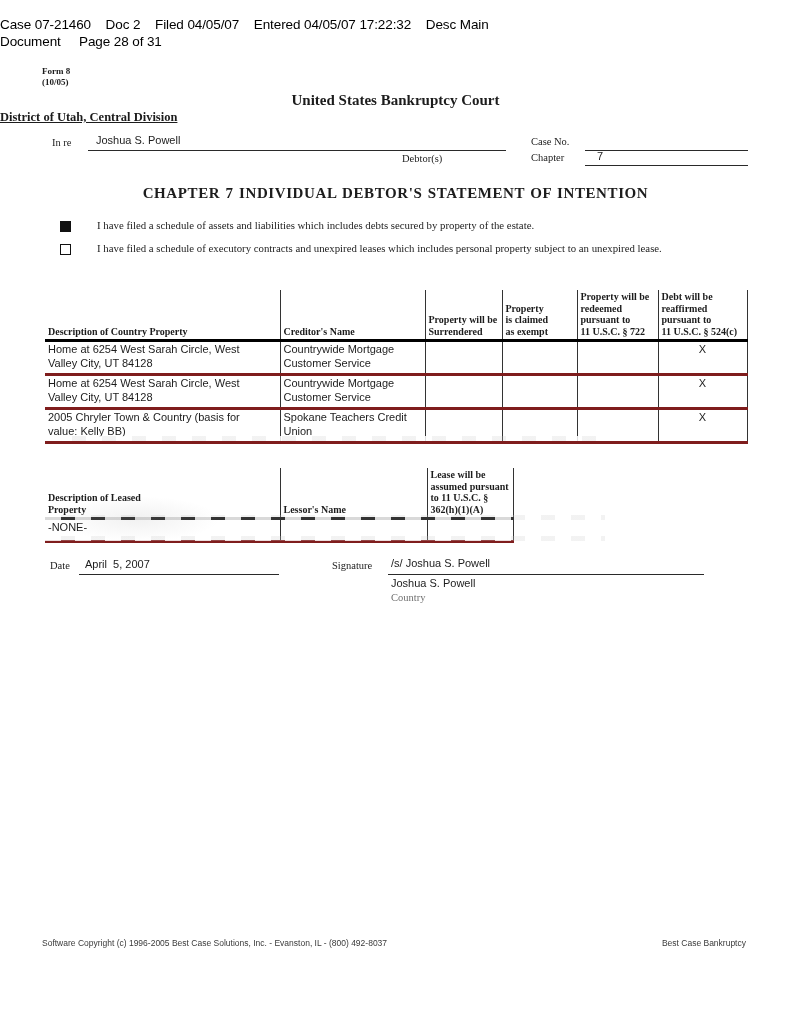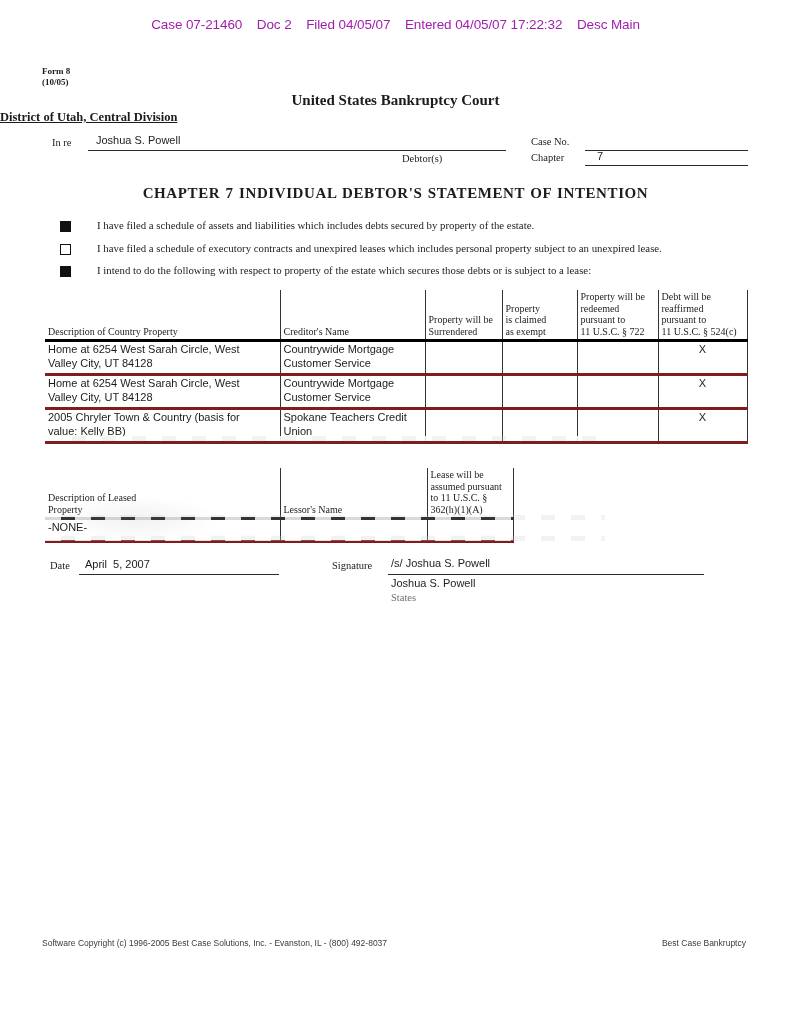--- a/index.html
+++ b/index.html
@@ -5,23 +5,23 @@
   html,body { margin:0; padding:0; background:#ffffff; }
   .page {
     position:relative; width:791px; height:1024px; background:#ffffff;
     font-family:"Liberation Serif", serif; color:#1c1c1c; overflow:hidden;
   }
   .abs { position:absolute; }
   .pre { white-space:pre; }
 
   
   .stamp {
-    top:16px; left:0; width:100%; text-align:center;
+    top:16px; left:0; width:100%; 
     font-family:"Liberation Sans", sans-serif; font-size:13.5px; line-height:17px;
-    color:#a21caf; letter-spacing:-0.1px;
+    color:#000000; letter-spacing:-0.1px;
   }
 
   
   .formnum { left:42px; top:66px; font-size:9px; font-weight:bold; line-height:10.5px; }
 
   
   .court-title { top:92px; left:0; width:100%; text-align:center; font-weight:bold; font-size:15px; }
   .court-div   { top:110px; left:0; width:100%; font-weight:bold; font-size:12.5px;text-decoration:underline; }
 
   
@@ -38,21 +38,21 @@
   .decl { left:60px; width:690px; display:flex; align-items:flex-end; }
   .checkbox { width:9px; height:9px; border:1.5px solid #111; flex:none; margin-top:1px; background:#fff; }
   .checkbox.checked { background:#111; }
   .decl-text { margin-left:26px; font-size:10.8px; line-height:13px; }
 
   
   table { border-collapse:collapse; table-layout:fixed; }
   .t1 { left:45px; top:290px; width:702px; }
   .t2 { left:45px; top:468px; width:468px; }
   th {
-    font-weight:normal; text-align:left; vertical-align:bottom;
+    font-weight:bold; text-align:left; vertical-align:bottom;
     font-size:10px; line-height:11.5px; padding:1px 2px 2px 3px;
     border-bottom:3px solid #000; white-space:pre-line;
   }
   td {
     vertical-align:top; padding:1px 3px;
     font-family:"Liberation Sans", sans-serif; font-size:11px; line-height:13.5px;
     border-bottom:3px solid #7f1d1d; white-space:pre-line;
   }
   .t1 td { height:29px; }
   .t2 th { height:46px; }
@@ -78,20 +78,21 @@
     background:radial-gradient(ellipse at center, rgba(120,120,120,0.10), rgba(120,120,120,0) 70%);
   }
 </style>
 </head>
 <body>
 
 <div class="page">
 
   <div class="abs stamp">
     <div class="pre">Case 07-21460    Doc 2    Filed 04/05/07    Entered 04/05/07 17:22:32    Desc Main</div>
+    <div class="pre">Document     Page 28 of 31</div>
   </div>
 
   <div class="abs formnum">
     <div>Form 8</div>
     <div>(10/05)</div>
   </div>
 
   <div class="abs court-title">United States Bankruptcy Court</div>
   <div class="abs court-div">District of Utah, Central Division</div>
 
@@ -109,24 +110,20 @@
 
   <div class="abs doc-title">CHAPTER 7 INDIVIDUAL DEBTOR'S STATEMENT OF INTENTION</div>
 
   <div class="abs decl" style="top:219px;">
     <div class="checkbox checked"></div>
     <div class="decl-text">I have filed a schedule of assets and liabilities which includes debts secured by property of the estate.</div>
   </div>
   <div class="abs decl" style="top:242px;">
     <div class="checkbox"></div>
     <div class="decl-text">I have filed a schedule of executory contracts and unexpired leases which includes personal property subject to an unexpired lease.</div>
-  </div>
-  <div class="abs decl" style="top:264px;">
-    <div class="checkbox checked"></div>
-    <div class="decl-text">I intend to do the following with respect to property of the estate which secures those debts or is subject to a lease:</div>
   </div>
 
   <table class="abs t1">
     <colgroup>
       <col style="width:235px">
         <col style="width:145px">
         <col style="width:77px">
       <col style="width:75px">
         <col style="width:81px">
         <col style="width:89px">
@@ -211,21 +208,21 @@
   </table>
 
   <div class="abs lbl" style="left:50px; top:560px;">Date</div>
   <div class="abs val pre" style="left:85px; top:558px;">April  5, 2007</div>
   <div class="uline" style="left:79px; top:574px; width:200px;"></div>
 
   <div class="abs lbl" style="left:332px; top:560px;">Signature</div>
   <div class="abs val" style="left:391px; top:557px;">/s/ Joshua S. Powell</div>
   <div class="uline" style="left:388px; top:574px; width:316px;"></div>
   <div class="abs sig-name" style="left:391px; top:577px;">Joshua S. Powell</div>
-  <div class="abs role" style="left:391px; top:592px;">States</div>
+  <div class="abs role" style="left:391px; top:592px;">Country</div>
 
   <div class="abs footer" style="left:42px; top:938px;">Software Copyright (c) 1996-2005 Best Case Solutions, Inc. - Evanston, IL - (800) 492-8037</div>
   <div class="abs footer" style="right:45px; top:938px;">Best Case Bankruptcy</div>
 
   <div class="artifact-dash" style="left:56px; top:436px; width:552px;"></div>
   <div class="artifact-dash" style="left:45px; top:515px; width:560px;"></div>
   <div class="artifact-dash" style="left:45px; top:536px; width:560px;"></div>
   <div class="artifact-blob" style="left:55px; top:496px; width:165px; height:46px;"></div>
 
 </div>

